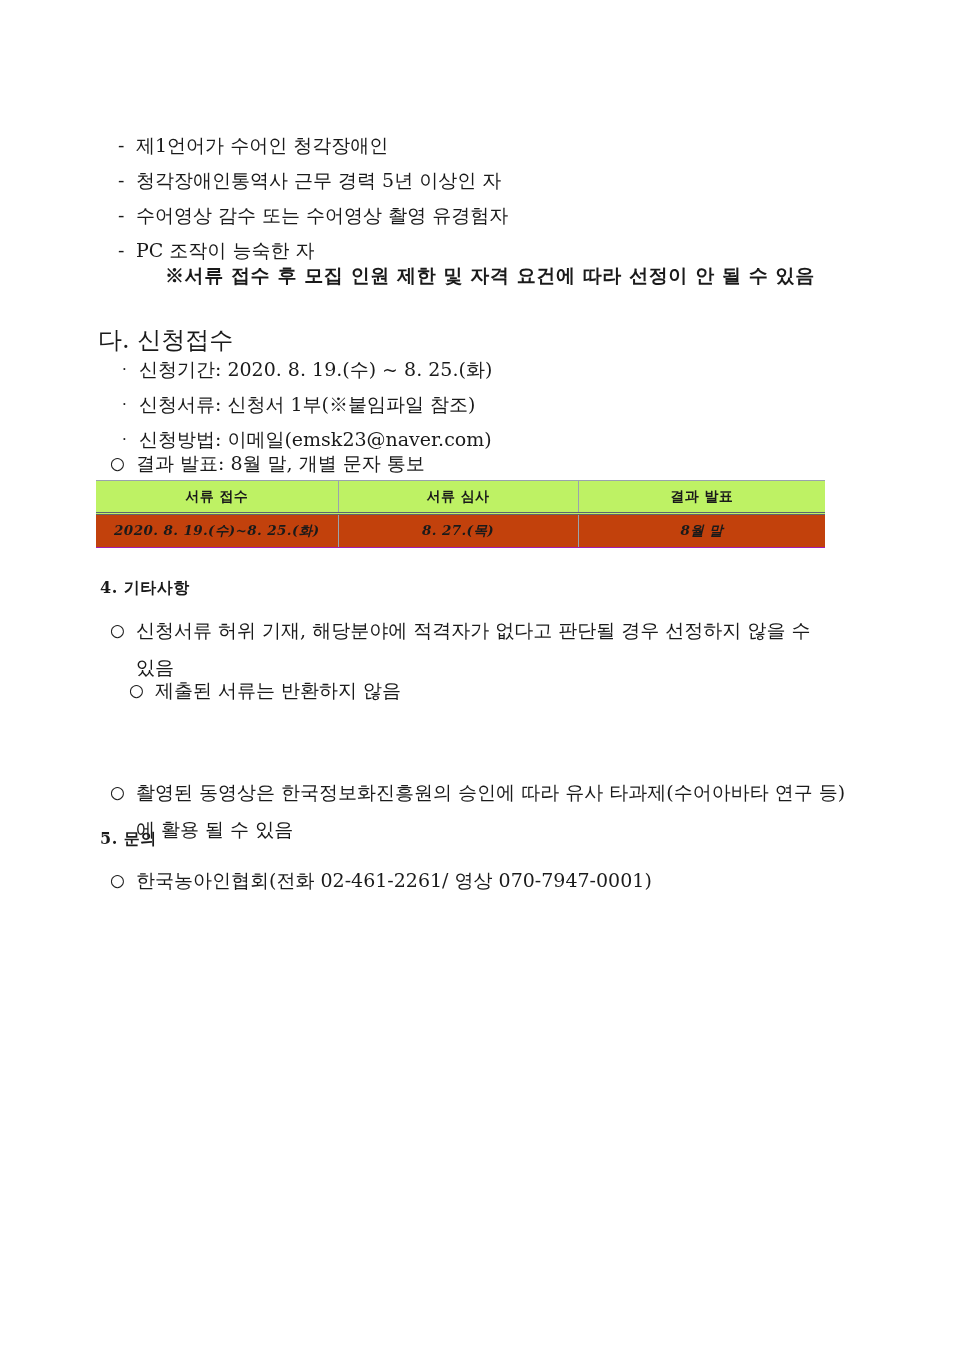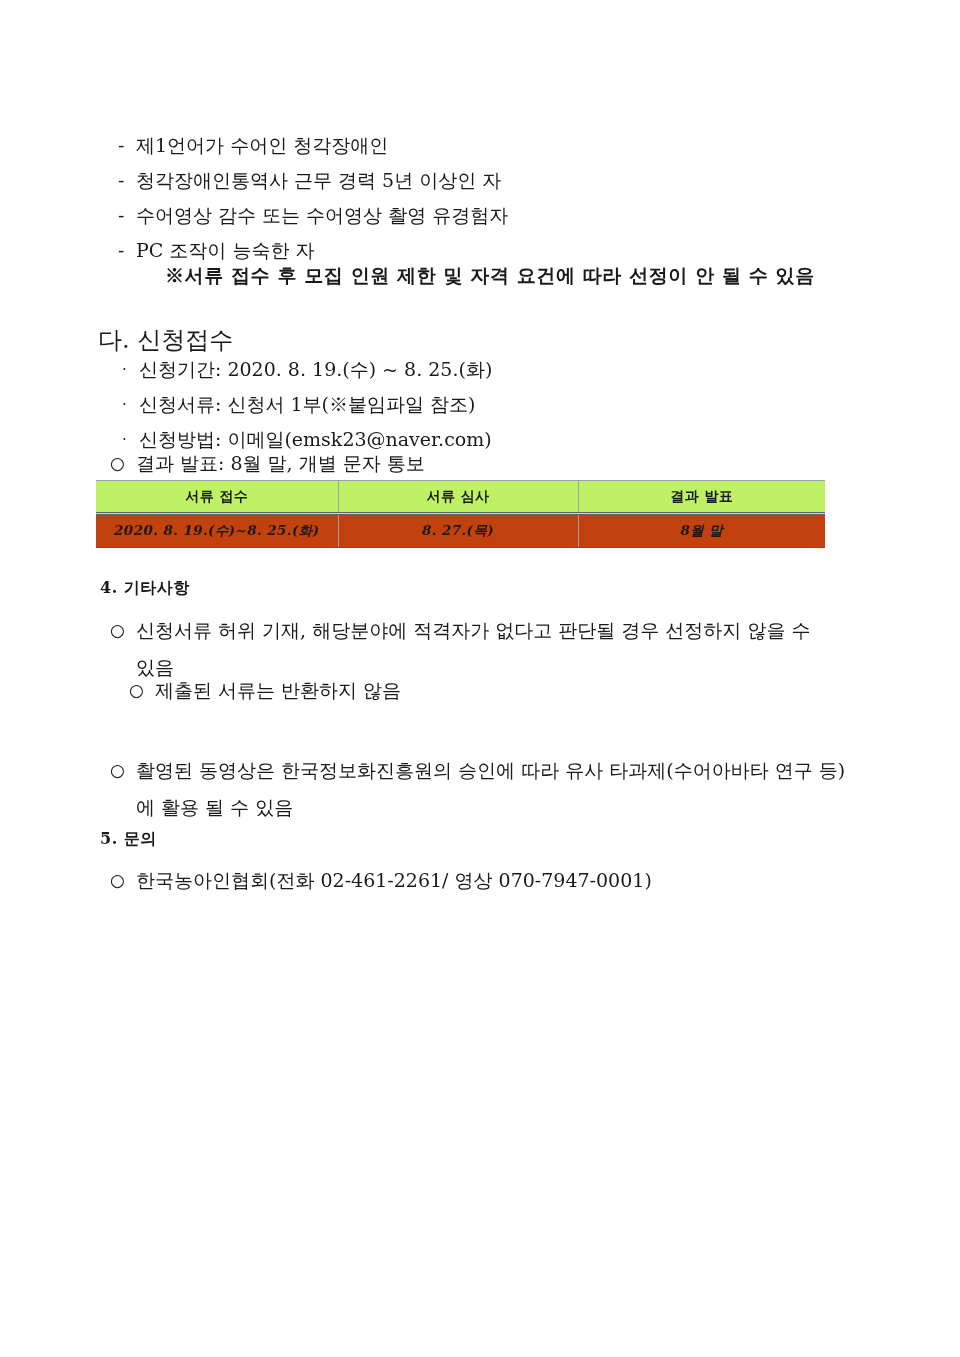--- a/index.html
+++ b/index.html
@@ -196,21 +196,21 @@
 
   <div class="circ-item" style="top:618px;">
     <span class="marker">○</span><span class="body"><span>신청서류 허위 기재, 해당분야에 적격자가 없다고 판단될 경우 선정하지 않을 수</span><span class="l2">있음</span></span>
   </div>
 
   <div class="circ-item" style="top:678px;margin-left:19px;">
     <span class="marker">○</span><span class="body">제출된 서류는 반환하지 않음</span>
   </div>
 
 
-  <div class="circ-item" style="top:758px;">
+  <div class="circ-item" style="top:780px;">
     <span class="marker">○</span><span class="body"><span>촬영된 동영상은 한국정보화진흥원의 승인에 따라 유사 타과제(수어아바타 연구 등)</span><span class="l2">에 활용 될 수 있음</span></span>
   </div>
 
   <div class="head" style="top:829px;">5. 문의</div>
 
   <div class="circ-item" style="top:868px;">
     <span class="marker">○</span><span class="body">한국농아인협회(전화 02-461-2261/ 영상 070-7947-0001)</span>
   </div>
 
 </div>

